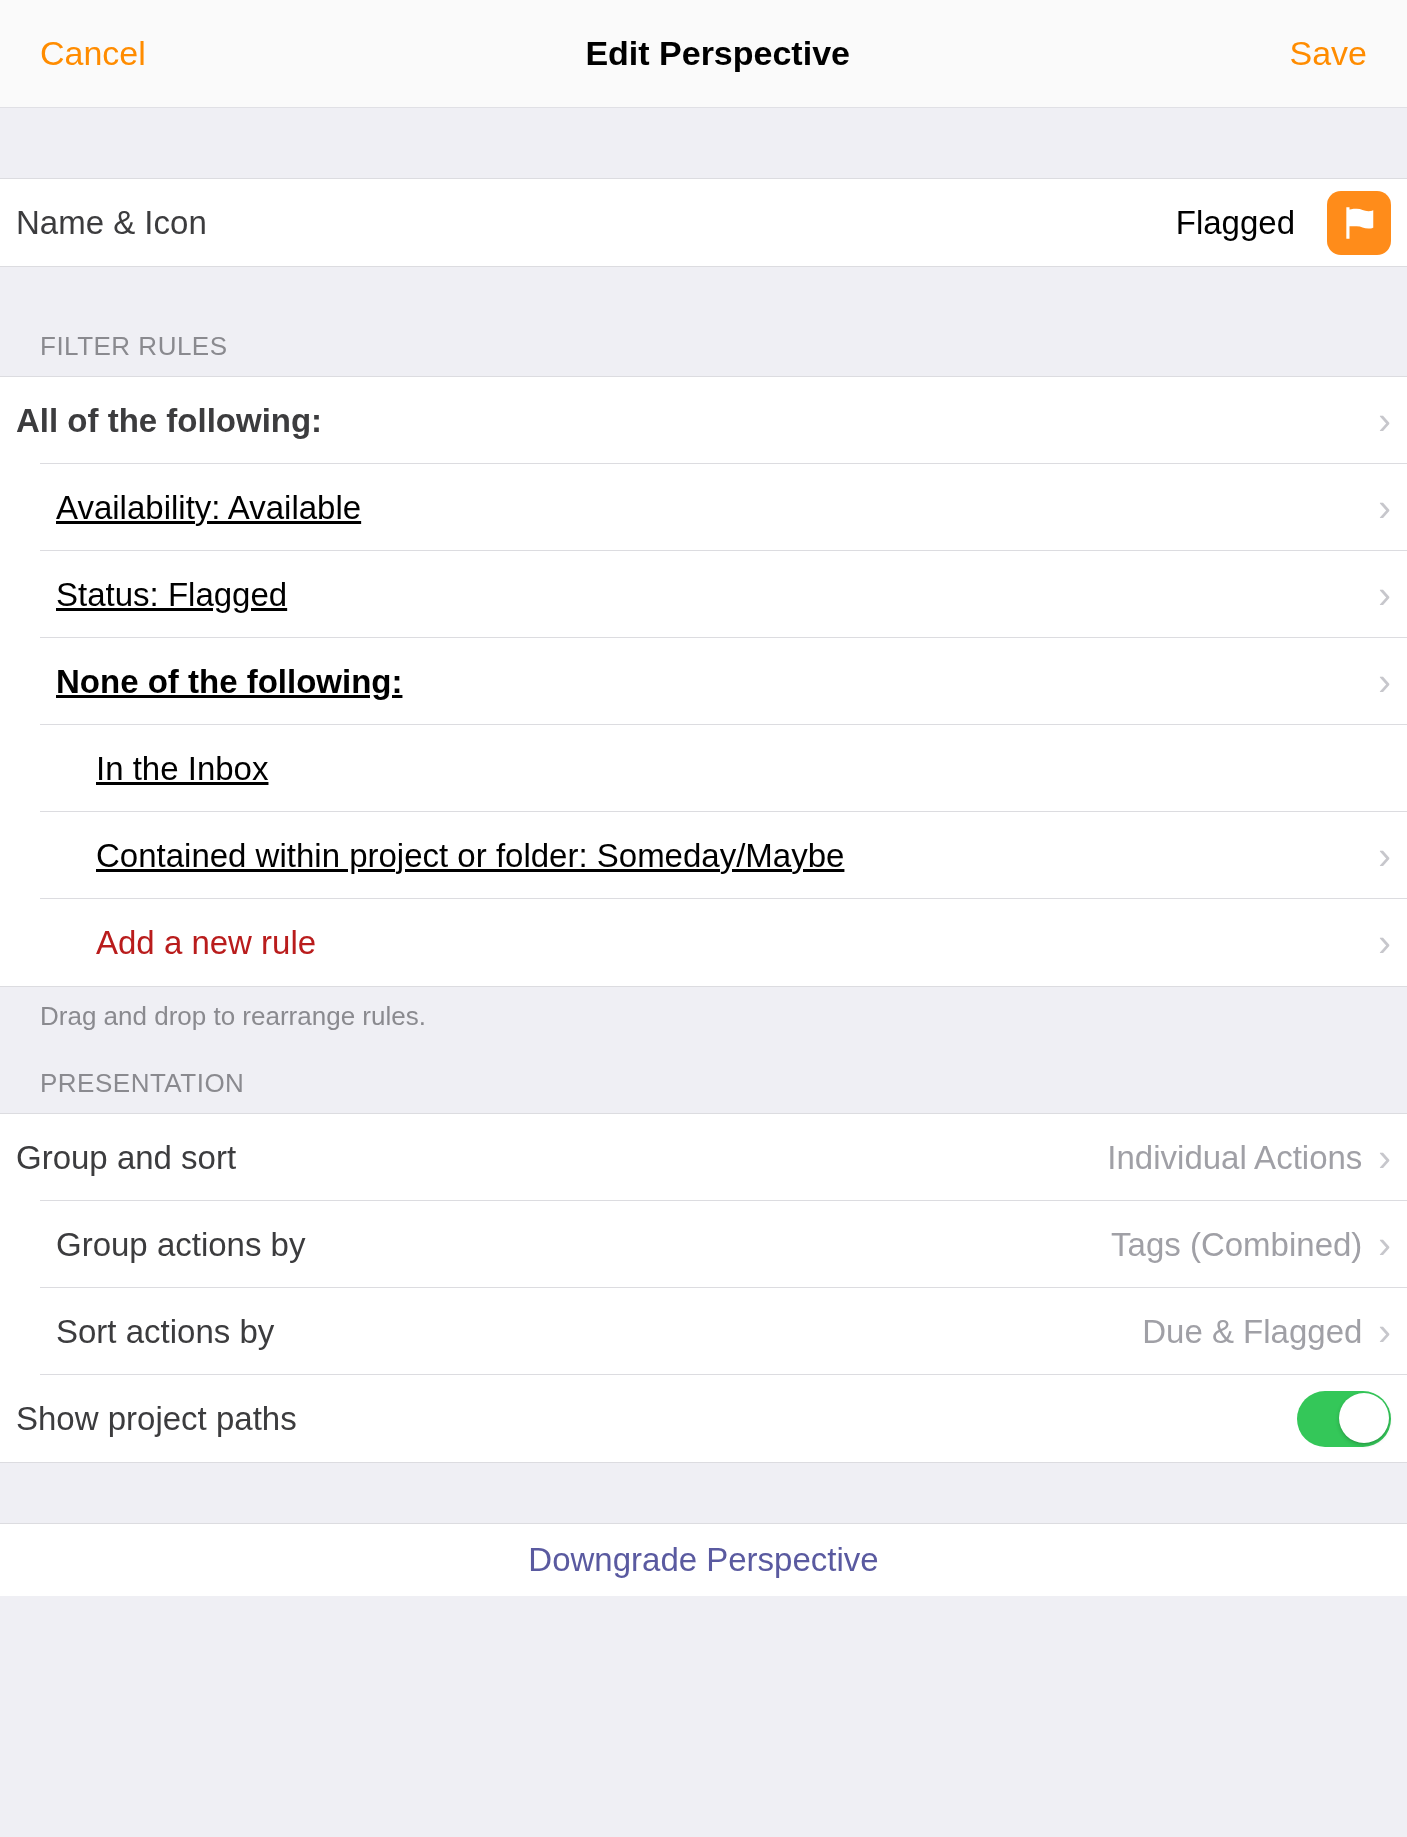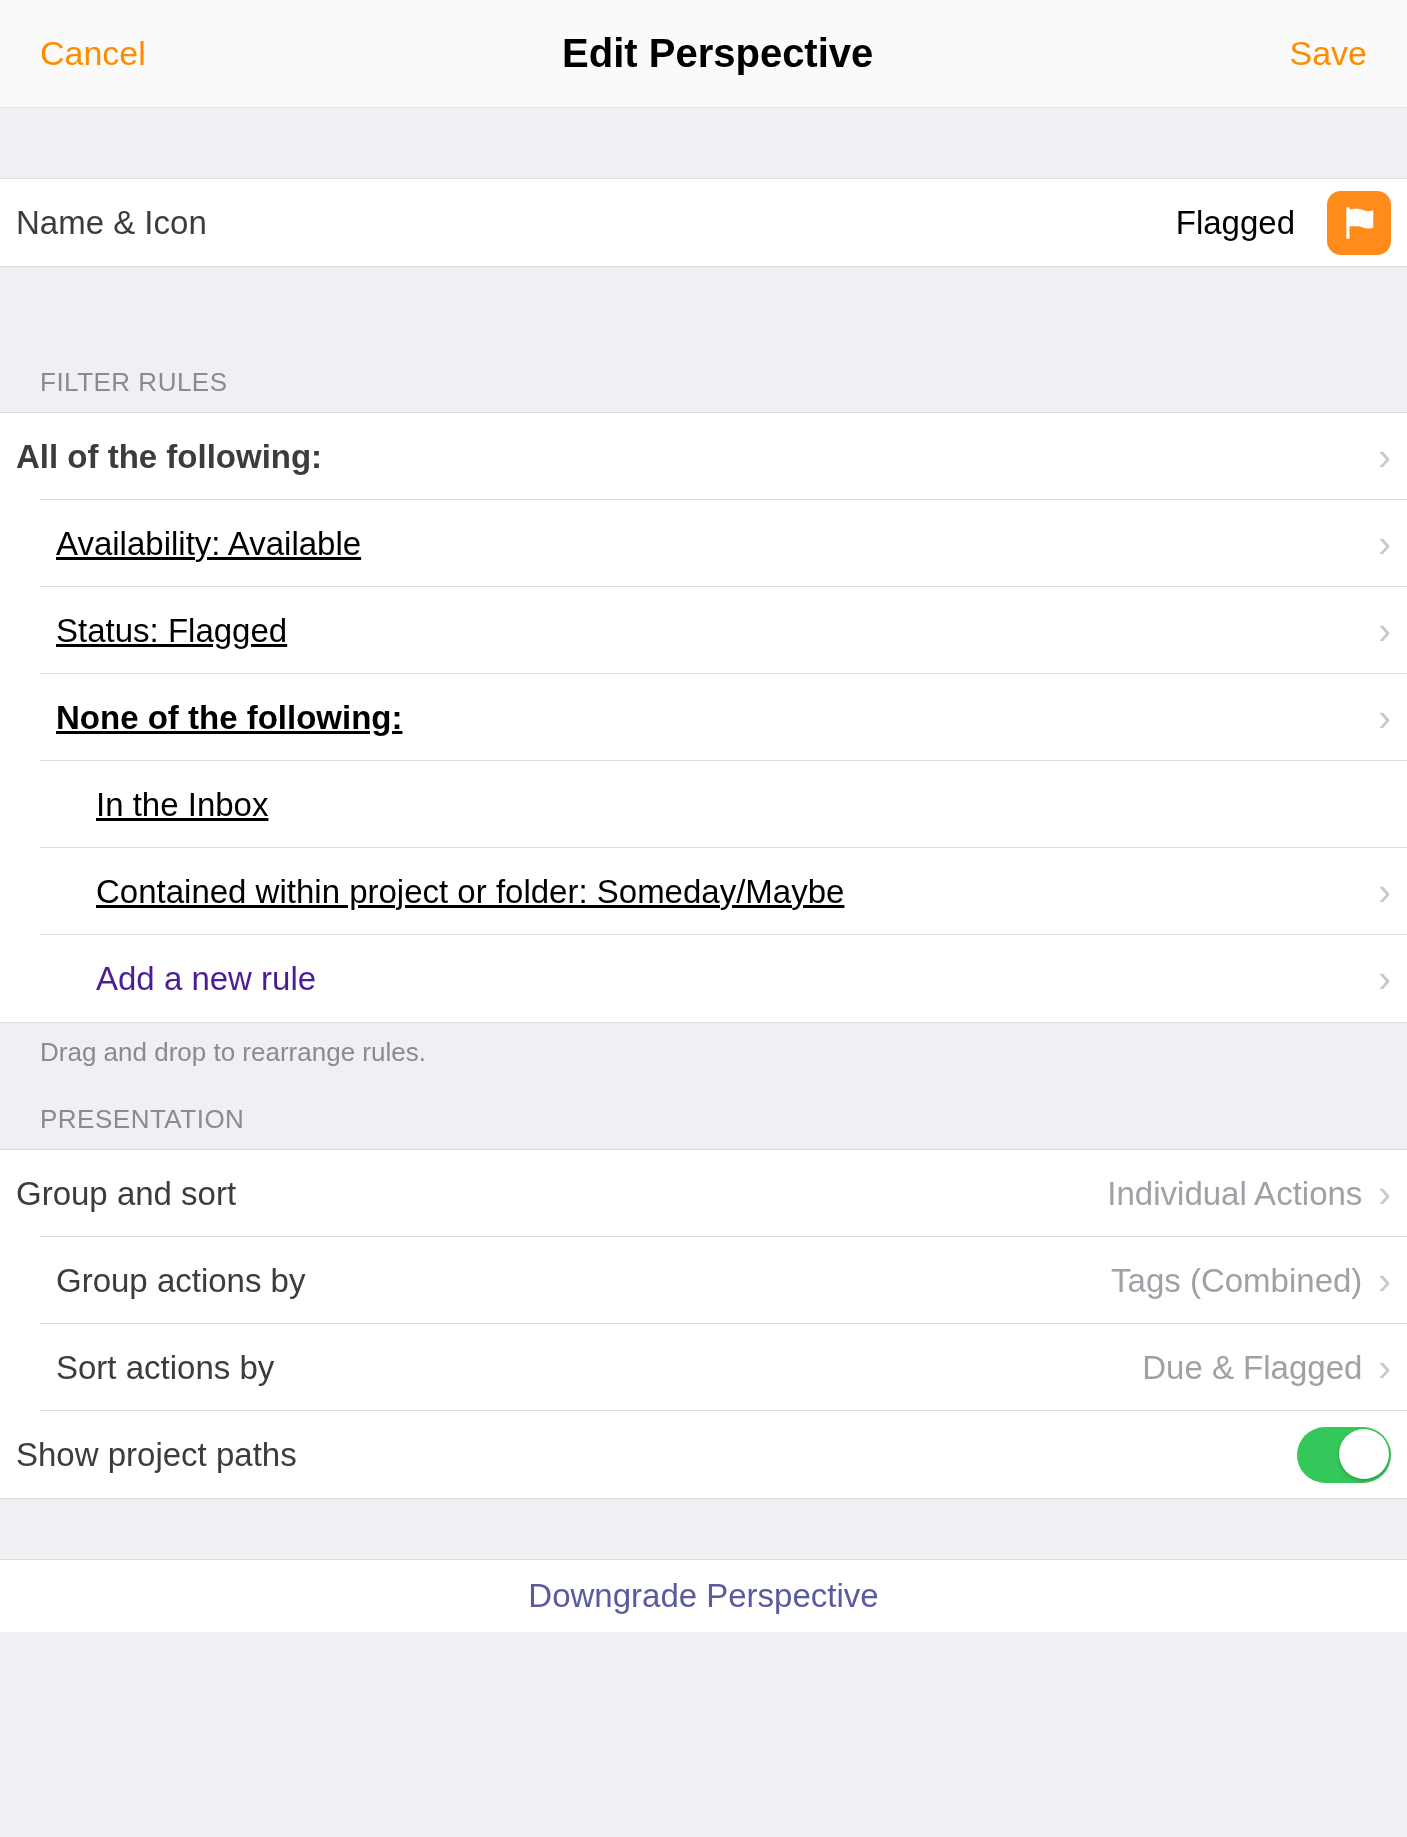--- a/index.html
+++ b/index.html
@@ -26,36 +26,35 @@
     }
     .nav-btn {
       color: #ff8c00;
       font-size: 34px;
       font-weight: 400;
       cursor: pointer;
       background: none;
       border: none;
     }
     .nav-title {
-      font-size: 40px;
+      font-size: 34px;
       font-weight: 600;
       color: #000;
     }
     
     .section-header {
       padding: 36px 40px 14px 40px;
       font-size: 26px;
       font-weight: 400;
       color: #8a8a8f;
       text-transform: uppercase;
       letter-spacing: 0.5px;
     }
     .section-header.first {
       padding-top: 64px;
-      margin-top: 36px;
     }
     .section-footer {
       padding: 14px 40px 0 40px;
       font-size: 26px;
       font-weight: 400;
       color: #8a8a8f;
     }
     
     .row-group {
       background: #fff;
@@ -89,21 +88,21 @@
     }
     .row-label.bold {
       font-weight: 600;
       color: #3c3c3e;
     }
     .row-label.black {
       color: #000;
       text-decoration: underline;
     }
     .row-label.muted {
-      color: #4c1d95;
+      color: #b91c1c;
     }
     .row-value {
       color: #000;
       font-size: 33px;
       font-weight: 400;
       margin-right: 16px;
     }
     .row-value.muted {
       color: #a0a0a6;
     }

